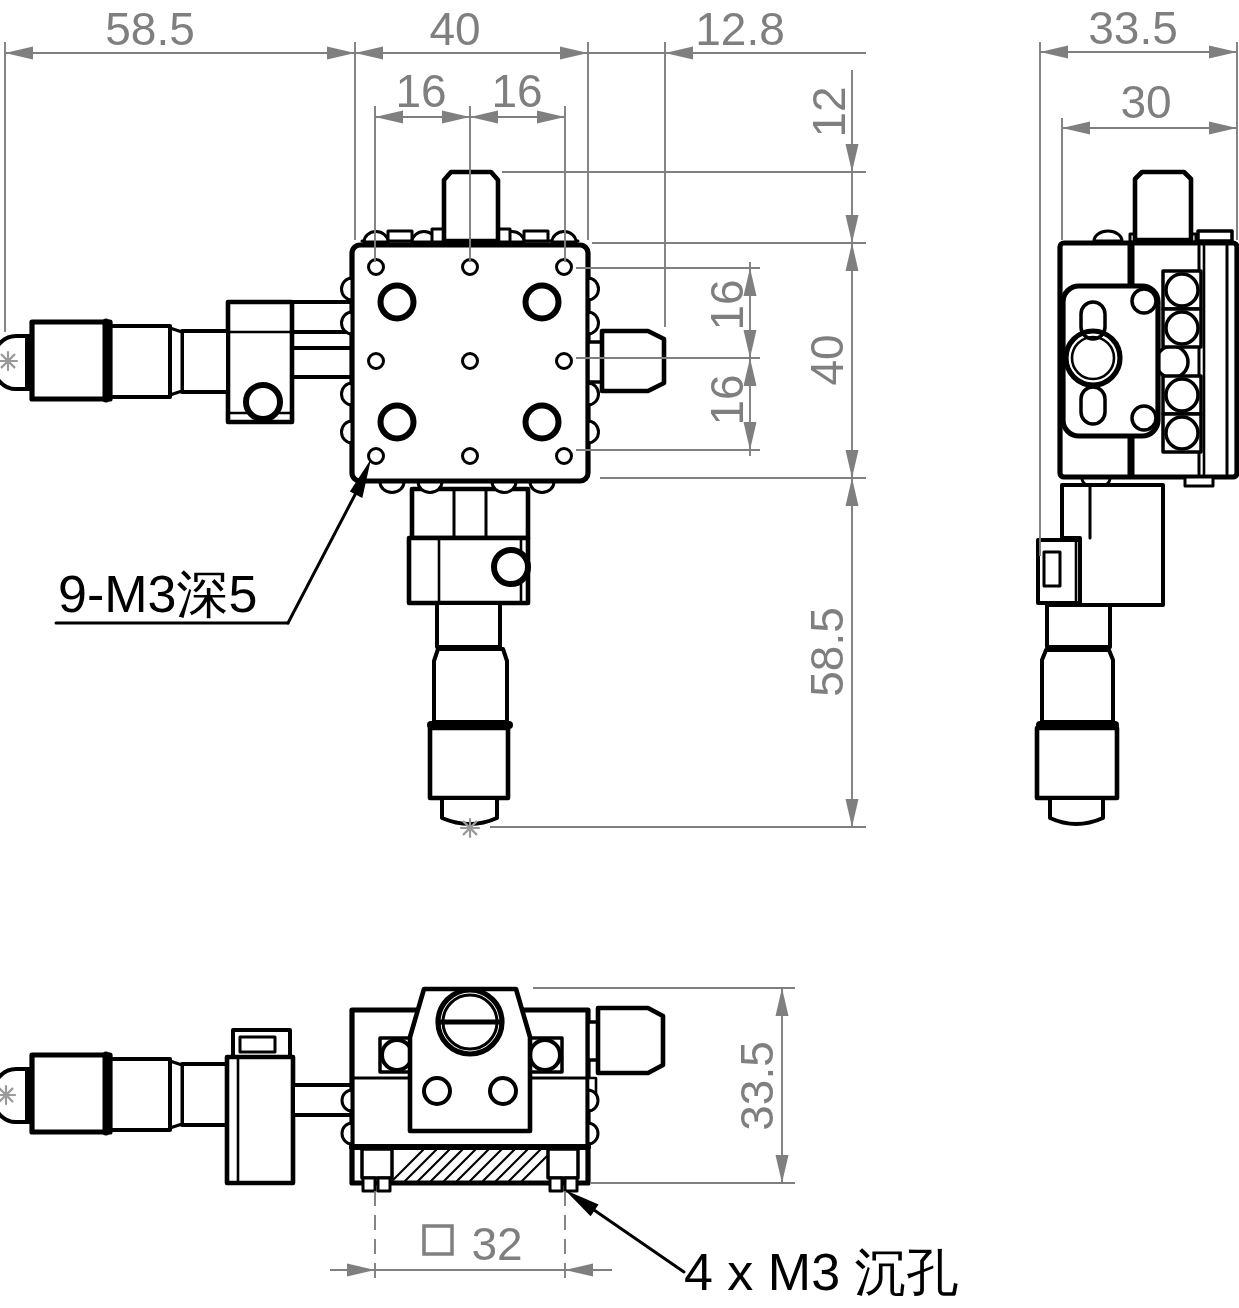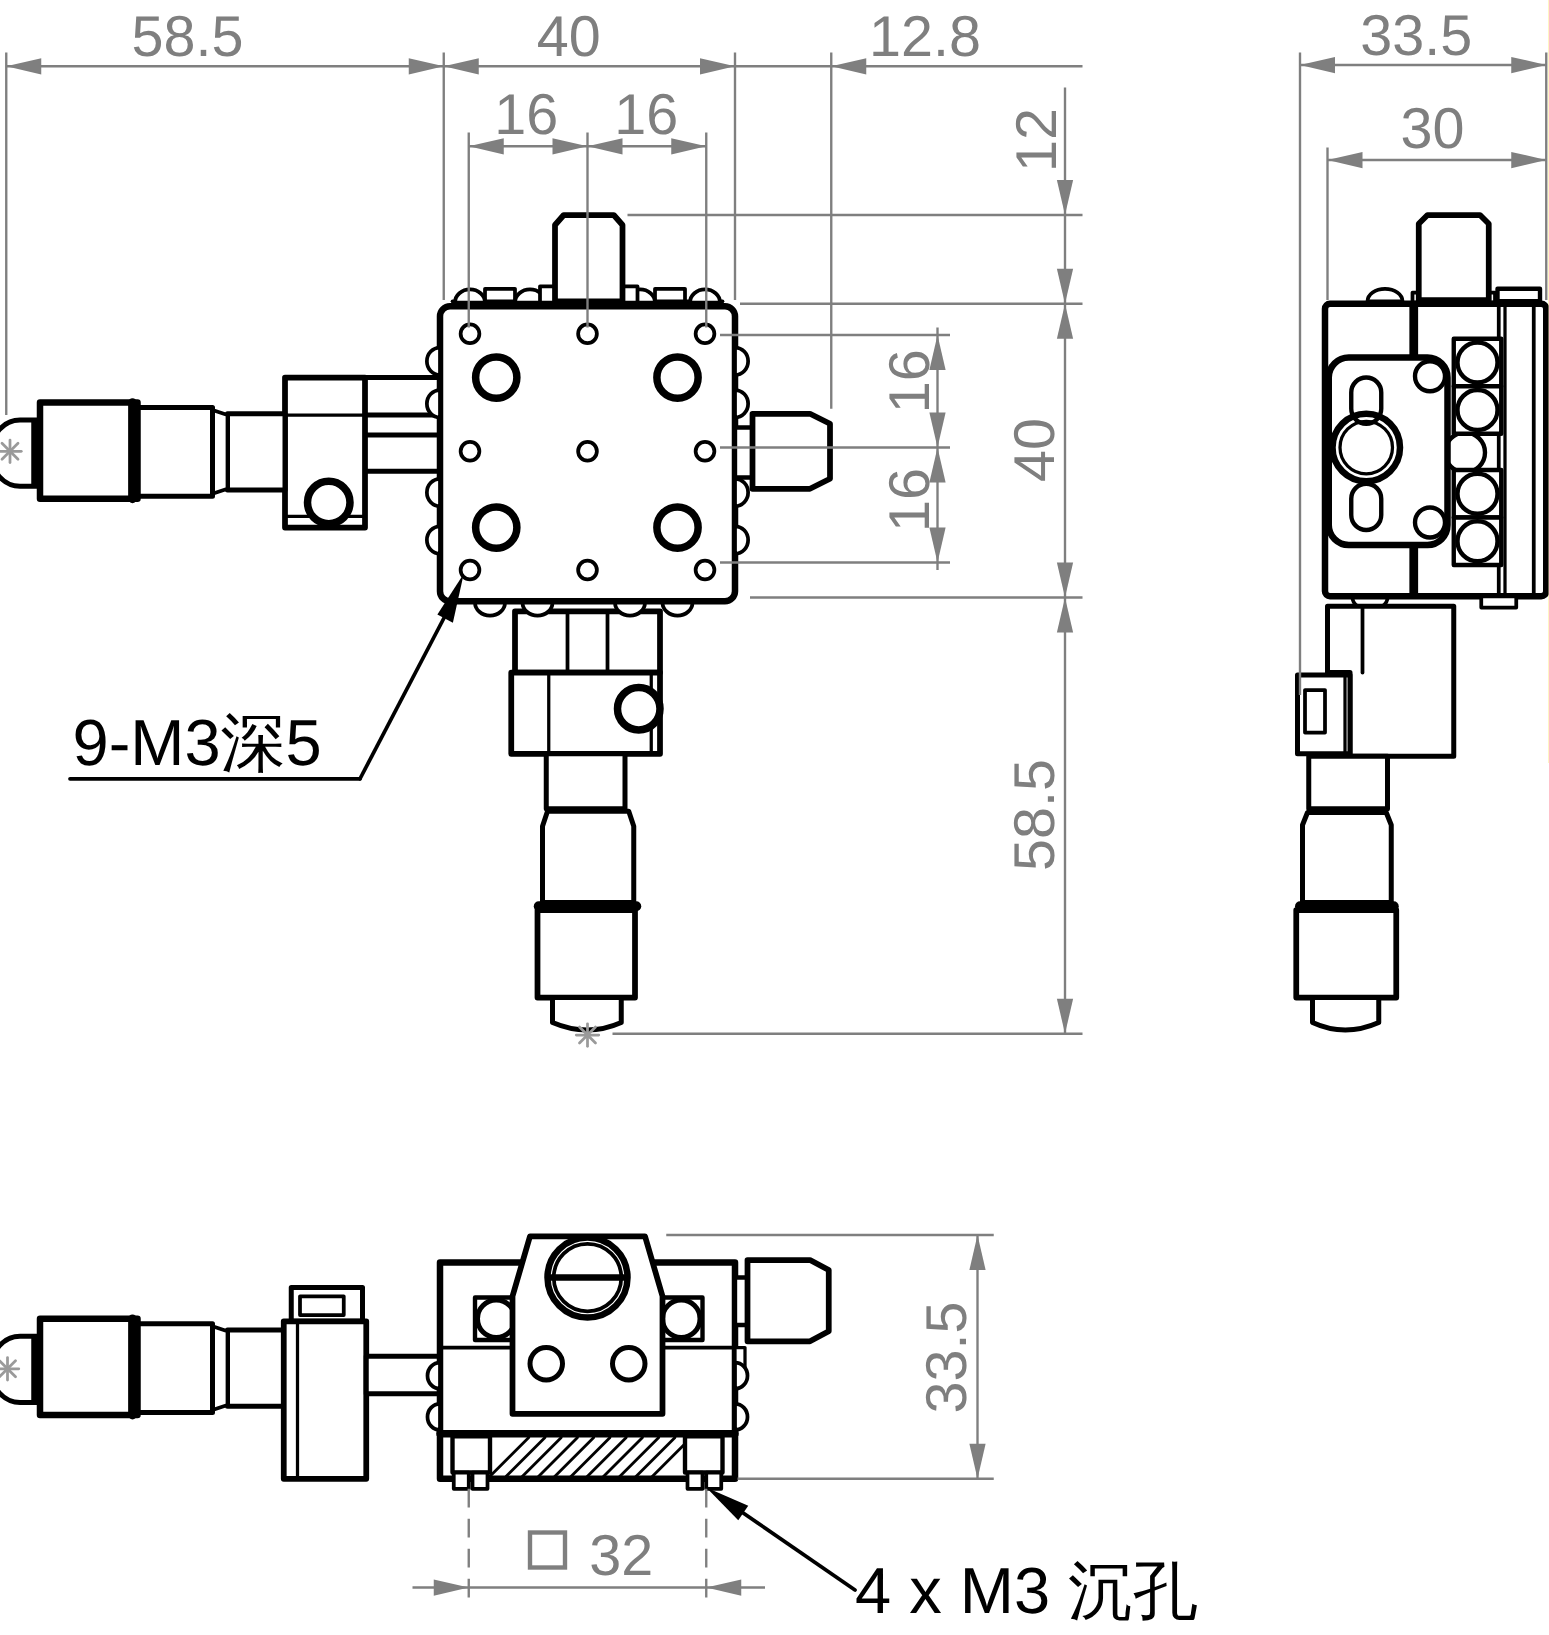--- a/index.html
+++ b/index.html
@@ -1,16 +1,16 @@
 <!DOCTYPE html>
 <html><head>
 <meta charset="utf-8">
 <style>
   html,body{margin:0;padding:0;background:#fff;}
-  .page{position:relative;width:1239px;height:1308px;background:#fde047;overflow:hidden;}
+  .page{position:relative;width:1239px;height:1308px;background:#c4b5fd;overflow:hidden;}
   svg{display:block;}
   
   .k{fill:#fff;stroke:#000;stroke-linejoin:round;stroke-linecap:round;}
   .n{fill:none;stroke:#000;stroke-linejoin:round;stroke-linecap:round;}
   .w2{stroke-width:2.2}.w25{stroke-width:2.6}.w3{stroke-width:3}.w35{stroke-width:3.5}
   .w4{stroke-width:4}.w45{stroke-width:4.6}.w5{stroke-width:5.2}.w6{stroke-width:6}
   .w7{stroke-width:7}.w8{stroke-width:8}
   
   .d{stroke:#7f7f7f;stroke-width:1.9;fill:none;}
   .dash{stroke-dasharray:15 9;}

